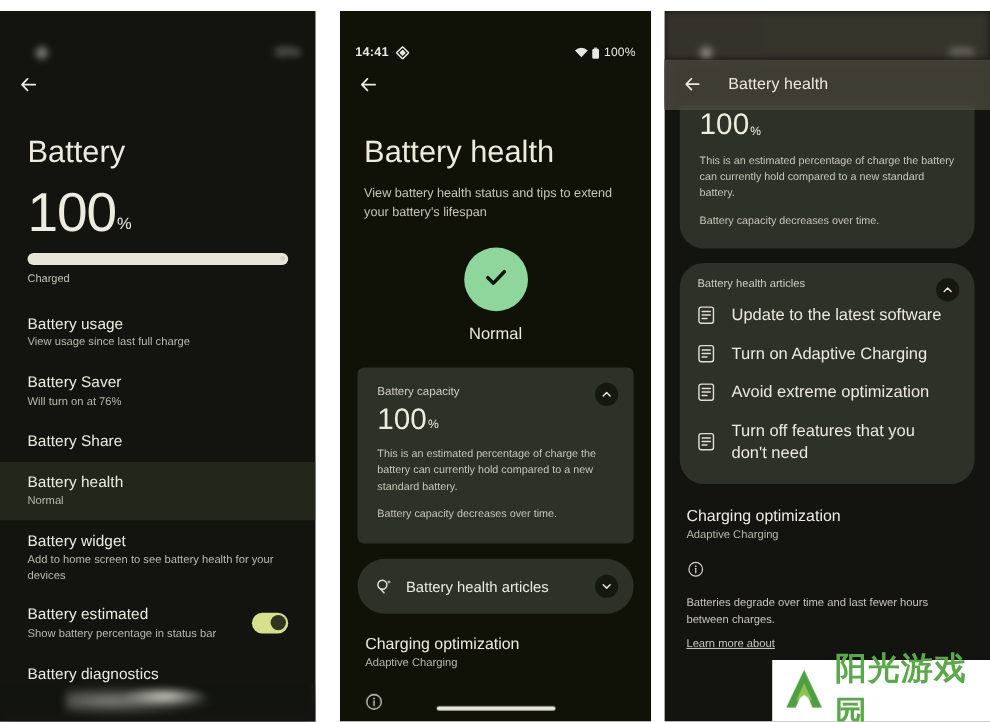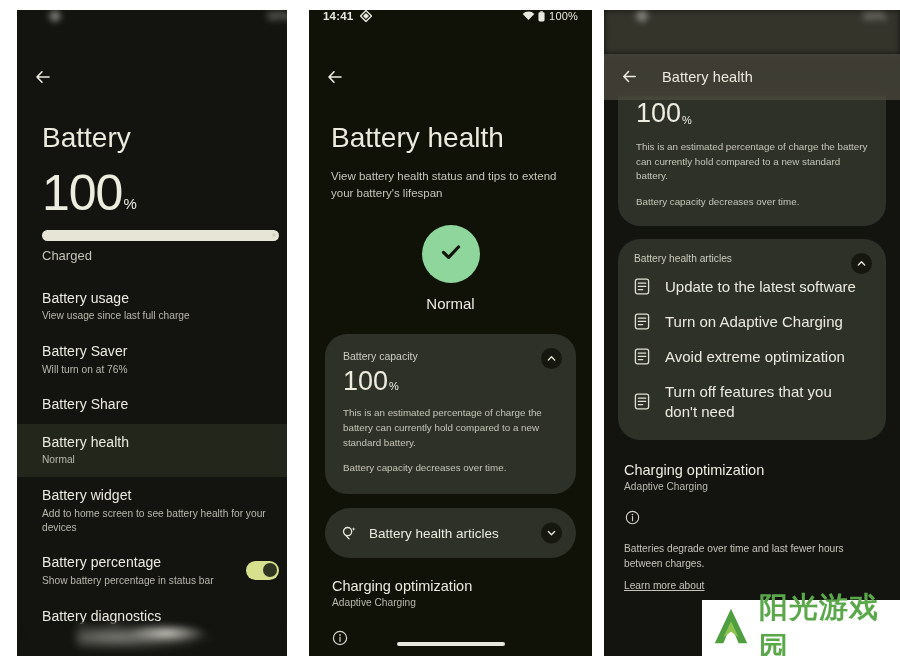--- a/index.html
+++ b/index.html
@@ -9,30 +9,30 @@
     font-family:"Liberation Sans","DejaVu Sans",sans-serif;
     -webkit-font-smoothing:antialiased;
   }
   #stage{ position:relative; width:900px; height:656px; background:#ffffff; }
 
   
   .panel{
     position:absolute; top:10px; height:646px; overflow:hidden;
     background:#131410;
   }
-  #panel1{ left:17px;   width:287px; }
+  #panel1{ left:0px;   width:287px; }
   #panel2{ left:309px; width:283px; background:#101208; }
   #panel3{ left:604px; width:296px; background:#131410; }
 
   .screen{ position:absolute; inset:0; overflow:hidden; }
 
   
   .statusbar{
     position:relative; height:44px;
-    display:flex; align-items:flex-start; justify-content:space-between;
+    display:flex; align-items:flex-end; justify-content:space-between;
     padding:0 14px; color:#e9e8e0; font-size:11px; letter-spacing:.2px;
   }
   .sb-left{ display:flex; align-items:center; gap:7px; }
   .sb-right{ display:flex; align-items:center; gap:4px; font-size:11px; }
   .sb-time{ font-size:11.5px; font-weight:600; }
 
   .diamond-ic{ width:12px;height:12px; display:inline-block; }
   .wifi-ic{ width:12px;height:10px; display:inline-block;}
   .batt-ic{ width:7px;height:11px; display:inline-block;}
 
@@ -55,21 +55,21 @@
   .pct-num{ font-size:50px; color:#ececdf; line-height:.95; letter-spacing:-1px; font-weight:400;}
   .pct-sign{ font-size:15px; color:#ececdf; padding-bottom:6px; }
   .progress-track{
     height:11px; border-radius:7px; background:#e7e5d5; margin:12px 25px 0 25px;
     position:relative;
   }
   .progress-track::after{
     content:""; position:absolute; right:3px; top:50%; transform:translateY(-50%);
     width:4px;height:4px;border-radius:50%; background:#d5d3c4;
   }
-  .charged-lbl{ font-size:13px; color:#c3c2b5; margin:7px 0 0 25px; }
+  .charged-lbl{ font-size:10px; color:#c3c2b5; margin:7px 0 0 25px; }
 
   .list{ margin-top:17px; }
   .row{ padding:9px 25px 10px 25px; position:relative; display:flex; align-items:center; }
   .row .texts{ flex:1; min-width:0; }
   .row-title{ font-size:14px; color:#ecebe0; line-height:1.3; letter-spacing:.05px;}
   .row-sub{ font-size:10.2px; color:#b9b8ac; margin-top:2.5px; line-height:1.35; }
   .row.highlight{ background:#23271b; }
 
   .toggle{
     width:33px; height:19px; border-radius:11px; background:#d7e08d;
@@ -100,21 +100,21 @@
 
   
   .status-badge-wrap{ display:flex; flex-direction:column; align-items:center; margin-top:24px; }
   .status-circle{
     width:58px;height:58px;border-radius:50%; background:#8ed69c;
     display:flex; align-items:center; justify-content:center;
   }
   .status-label{ margin-top:12px; font-size:15px; color:#edeadf; }
 
   .card{
-    background:#2e3128; border-radius:22px; margin:0 16px; padding:16px 28px 18px 18px;
+    background:#2e3128; border-radius:6px; margin:0 16px; padding:16px 28px 18px 18px;
     position:relative;
   }
   .card-head{ font-size:10.5px; color:#cdccc0; }
   .chev-btn{
     position:absolute; right:14px; top:14px; width:21px;height:21px;border-radius:50%;
     background:#16170f; display:flex;align-items:center;justify-content:center;
   }
   .card-pct{ display:flex; align-items:flex-end; gap:1px; margin-top:6px; }
   .card-pct .n{ font-size:27px; color:#eeecdf; line-height:1; }
   .card-pct .s{ font-size:11px; color:#eeecdf; padding-bottom:3px; }
@@ -256,21 +256,21 @@
 
           <div class="row">
             <div class="texts">
               <div class="row-title">Battery widget</div>
               <div class="row-sub">Add to home screen to see battery health for your devices</div>
             </div>
           </div>
 
           <div class="row">
             <div class="texts">
-              <div class="row-title">Battery percentage</div>
+              <div class="row-title">Battery estimated</div>
               <div class="row-sub">Show battery percentage in status bar</div>
             </div>
             <div class="toggle"></div>
           </div>
 
           <div class="row">
             <div class="texts">
               <div class="row-title">Battery diagnostics</div>
               <div class="row-sub"></div>
             </div>

